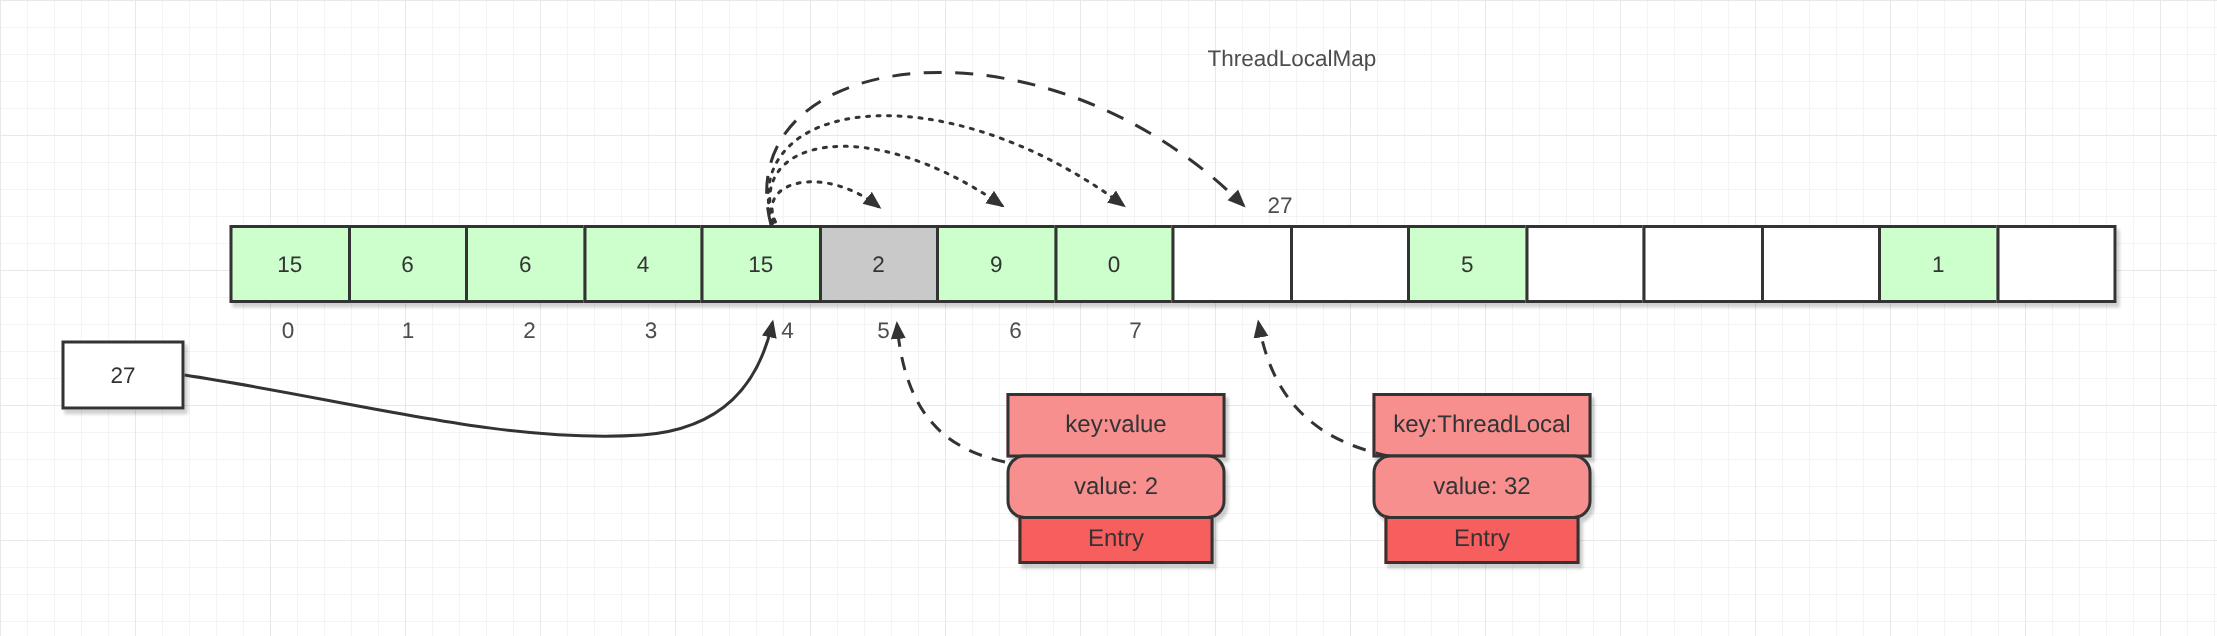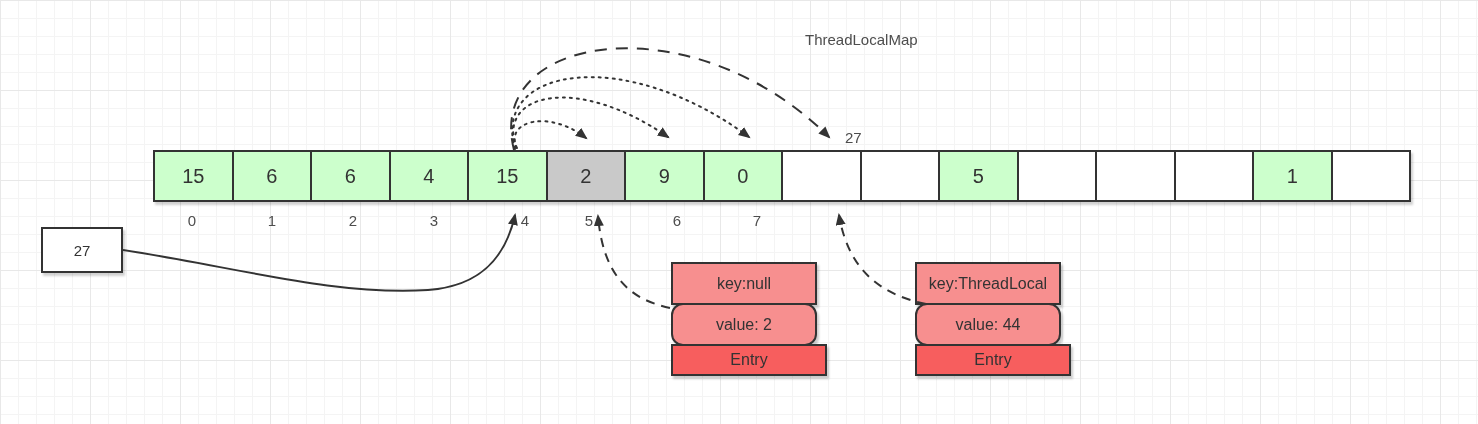--- a/index.html
+++ b/index.html
@@ -11,37 +11,37 @@
       linear-gradient(to bottom,#e8e8e8 1px,transparent 1px),
       linear-gradient(to right,#f4f4f4 1px,transparent 1px),
       linear-gradient(to bottom,#f4f4f4 1px,transparent 1px);
     background-size:90px 90px,90px 90px,18px 18px,18px 18px;
   }
   .title{position:absolute;left:805px;top:31px;font-size:15px;color:#4d4d4d;white-space:nowrap;}
   .probe-label{position:absolute;left:845px;top:129px;font-size:15px;color:#4d4d4d;}
 
   .cells{position:absolute;left:153px;top:150px;display:flex;filter:drop-shadow(2px 3px 1px rgba(0,0,0,0.18));}
   .cell{width:80.5px;height:52px;box-sizing:border-box;border:2px solid #333;margin-left:-2px;
-        display:flex;align-items:center;justify-content:center;font-size:20px;color:#333;}
+        display:flex;align-items:center;justify-content:center;font-size:15px;color:#333;}
   .cell:first-child{margin-left:0;}
   .cell[data-state="green"]{background:#ccffcc;}
   .cell[data-state="gray"]{background:#c9c9c9;}
   .cell[data-state="white"]{background:#ffffff;}
 
   .idx{position:absolute;top:212px;font-size:15px;color:#4d4d4d;transform:translateX(-50%);}
 
   .hash-box{position:absolute;left:41px;top:227px;width:82px;height:46px;box-sizing:border-box;
             border:2px solid #333;background:#fff;display:flex;align-items:center;justify-content:center;
             font-size:15px;filter:drop-shadow(2px 3px 1px rgba(0,0,0,0.18));}
 
   .entry{position:absolute;width:146px;filter:drop-shadow(2px 3px 1px rgba(0,0,0,0.2));}
   .entry-row{height:43px;box-sizing:border-box;border:2px solid #333;background:#f78f8f;
              display:flex;align-items:center;justify-content:center;font-size:16px;color:#333;}
   .entry-row + .entry-row{margin-top:-2px;border-radius:12px;}
-  .entry-footer{margin:-2px auto 0;width:156px;height:32px;box-sizing:border-box;border:2px solid #333;
+  .entry-footer{margin:-2px auto 0;width:130px;height:32px;box-sizing:border-box;border:2px solid #333;
                 background:#f75e5e;display:flex;align-items:center;justify-content:center;
                 font-size:16px;color:#333;}
   .overlay{position:absolute;left:0;top:0;width:1478px;height:424px;pointer-events:none;}
 </style>
 </head>
 <body>
 
 <div class="canvas">
 
   <div class="title">ThreadLocalMap</div>
@@ -74,28 +74,28 @@
   <span class="idx" style="left:677px">6</span>
   <span class="idx" style="left:757px">7</span>
 
   <span class="probe-label">27</span>
 
   <div class="hash-box">
     <span>27</span>
   </div>
 
   <div class="entry" style="left:671px;top:262px">
-    <div class="entry-row">key:null</div>
+    <div class="entry-row">key:value</div>
     <div class="entry-row">value: 2</div>
     <div class="entry-footer">Entry</div>
   </div>
 
   <div class="entry" style="left:915px;top:262px">
     <div class="entry-row">key:ThreadLocal</div>
-    <div class="entry-row">value: 44</div>
+    <div class="entry-row">value: 32</div>
     <div class="entry-footer">Entry</div>
   </div>
 
   <svg class="overlay" viewBox="0 0 1478 424" xmlns="http://www.w3.org/2000/svg">
     <defs>
       <marker id="arrow" markerWidth="14" markerHeight="12" refX="10" refY="5" orient="auto" markerUnits="userSpaceOnUse">
         <path d="M0,0 L12,5 L0,10 z" fill="#333"></path>
       </marker>
     </defs>
 

